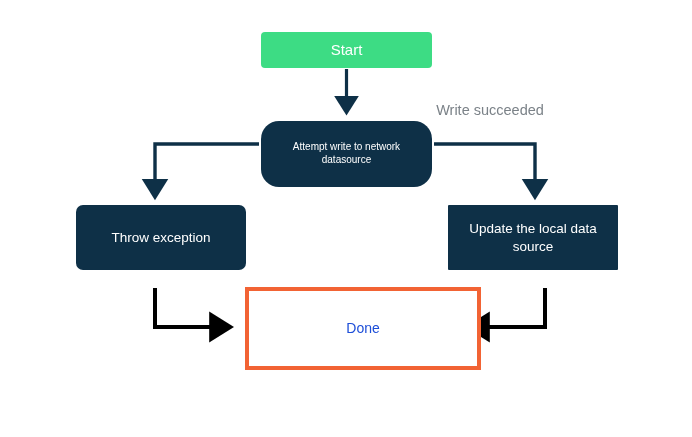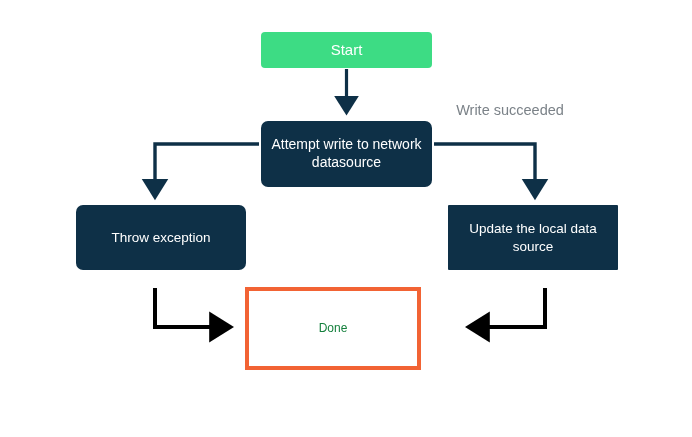--- a/index.html
+++ b/index.html
@@ -37,22 +37,22 @@
     border-radius: 4px;
     font-size: 15px;
   }
   .node-attempt {
     left: 261px;
     top: 121px;
     width: 171px;
     height: 66px;
     background: #0e3047;
     color: #ffffff;
-    border-radius: 7px;
-    font-size: 14px;
+    border-radius: 18px;
+    font-size: 10px;
     padding: 12px 10px;
   }
   .node-throw {
     left: 76px;
     top: 205px;
     width: 170px;
     height: 65px;
     background: #0e3047;
     color: #ffffff;
     border-radius: 7px;
@@ -66,41 +66,41 @@
     height: 65px;
     background: #0e3047;
     color: #ffffff;
     border-radius: 1px;
     font-size: 13.5px;
     padding: 0 10px;
   }
   .node-done {
     left: 245px;
     top: 287px;
-    width: 176px;
+    width: 236px;
     height: 83px;
     background: #ffffff;
     border: 4px solid #f26334;
-    color: #15803d;
-    font-size: 12px;
+    color: #1d4ed8;
+    font-size: 14px;
   }
   .edge-label {
     position: absolute;
     color: #7b8288;
     font-size: 14.5px;
     text-align: center;
     line-height: 1.35;
   }
   .label-failed {
     left: 140px;
     top: 101px;
     width: 105px;
   }
   .label-succeeded {
-    left: 440px;
+    left: 420px;
     top: 101px;
     width: 140px;
   }
   svg.connectors {
     position: absolute;
     left: 0;
     top: 0;
     width: 692px;
     height: 437px;
     pointer-events: none;

